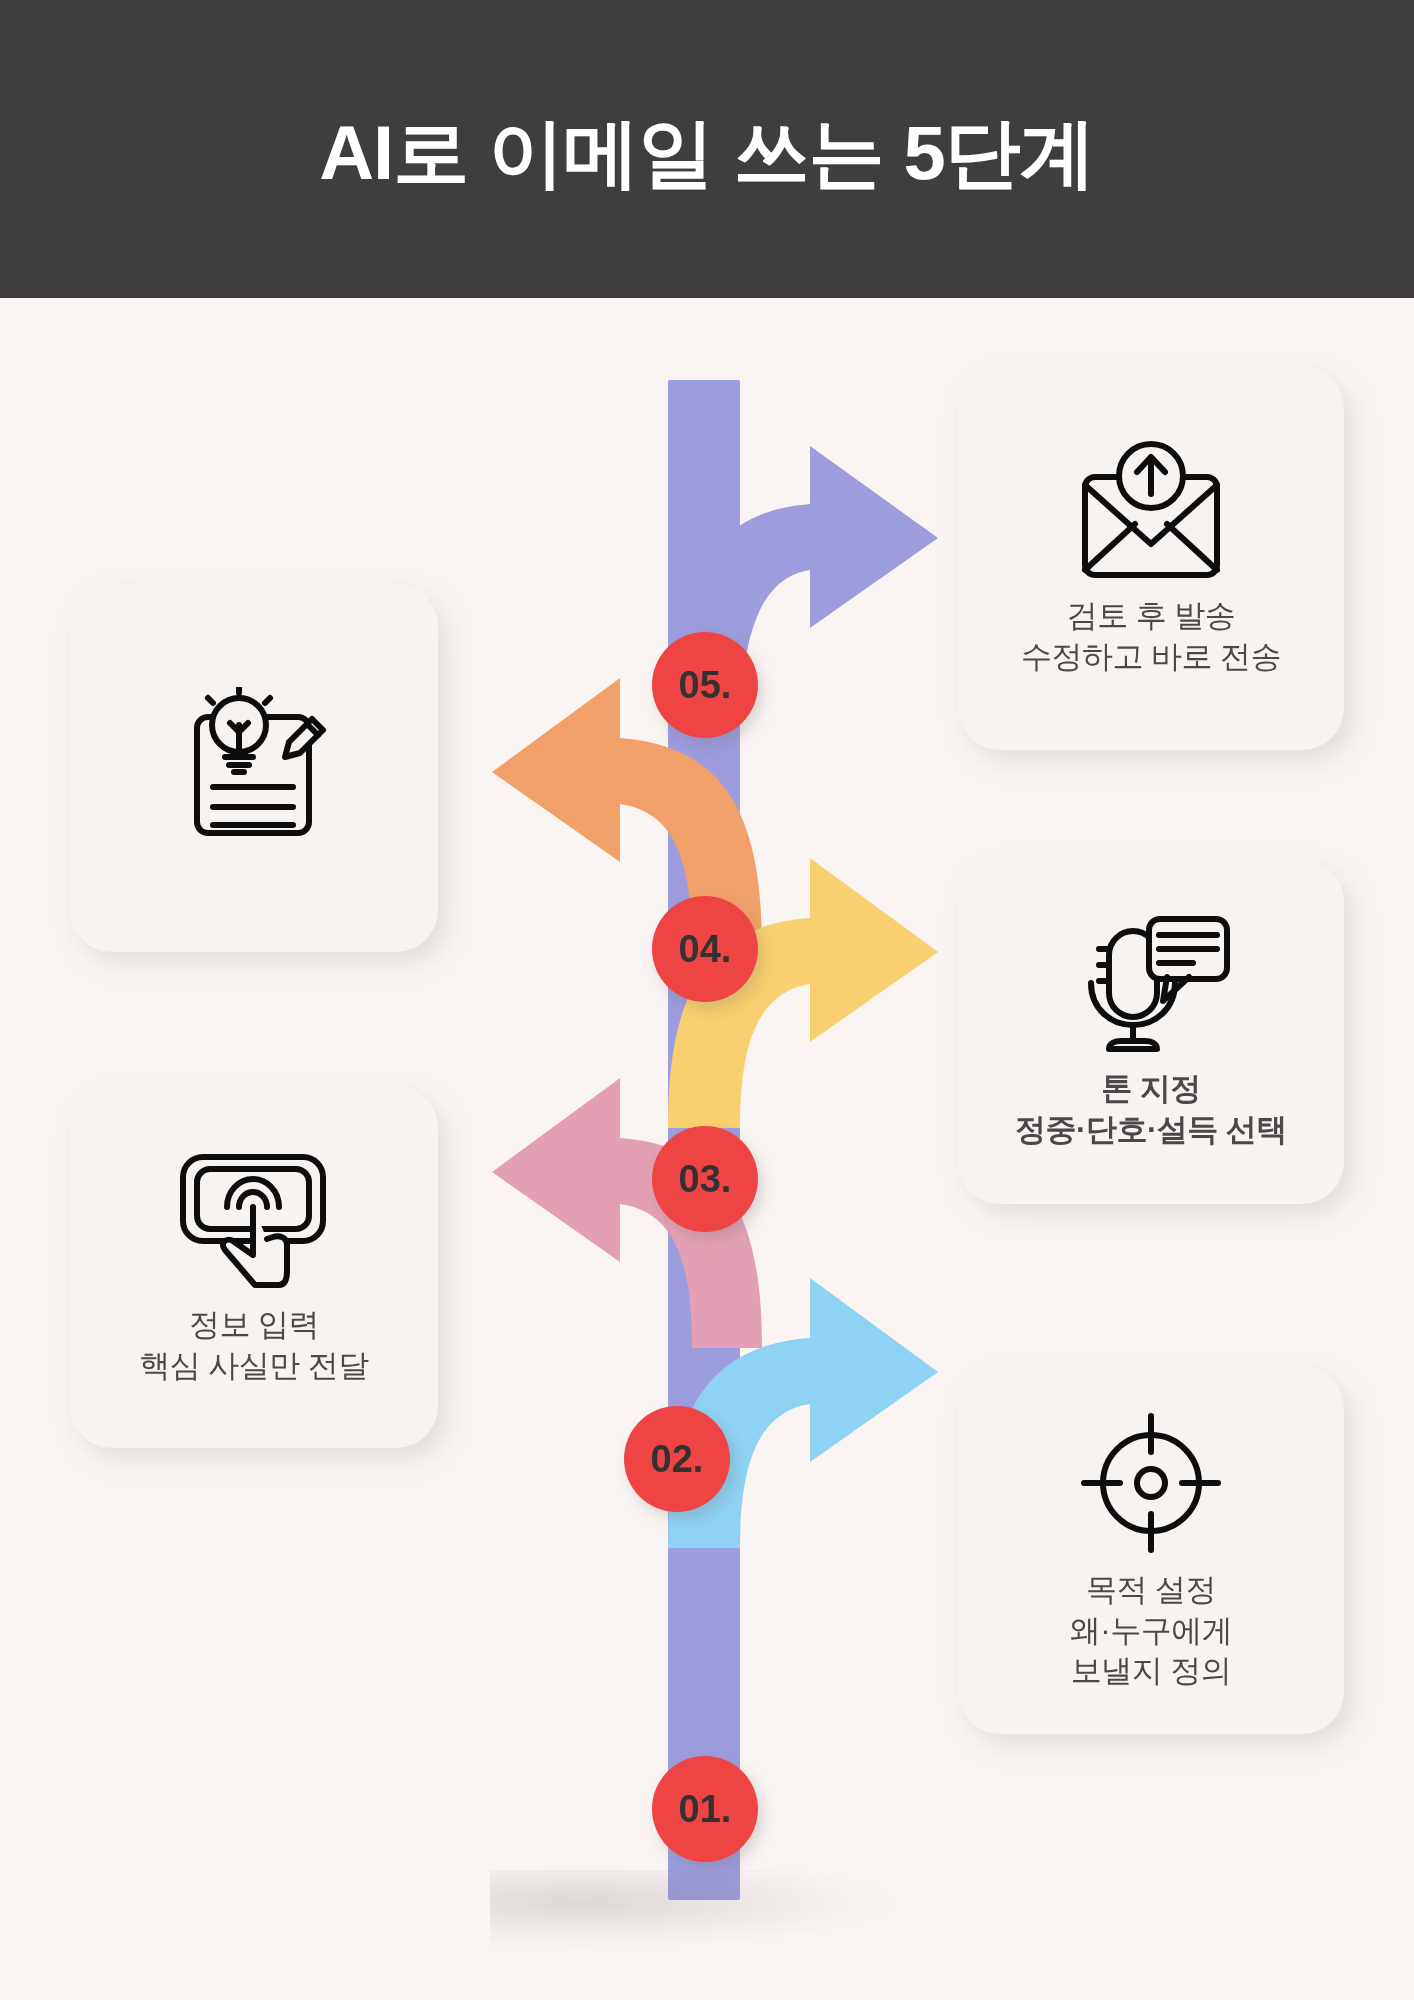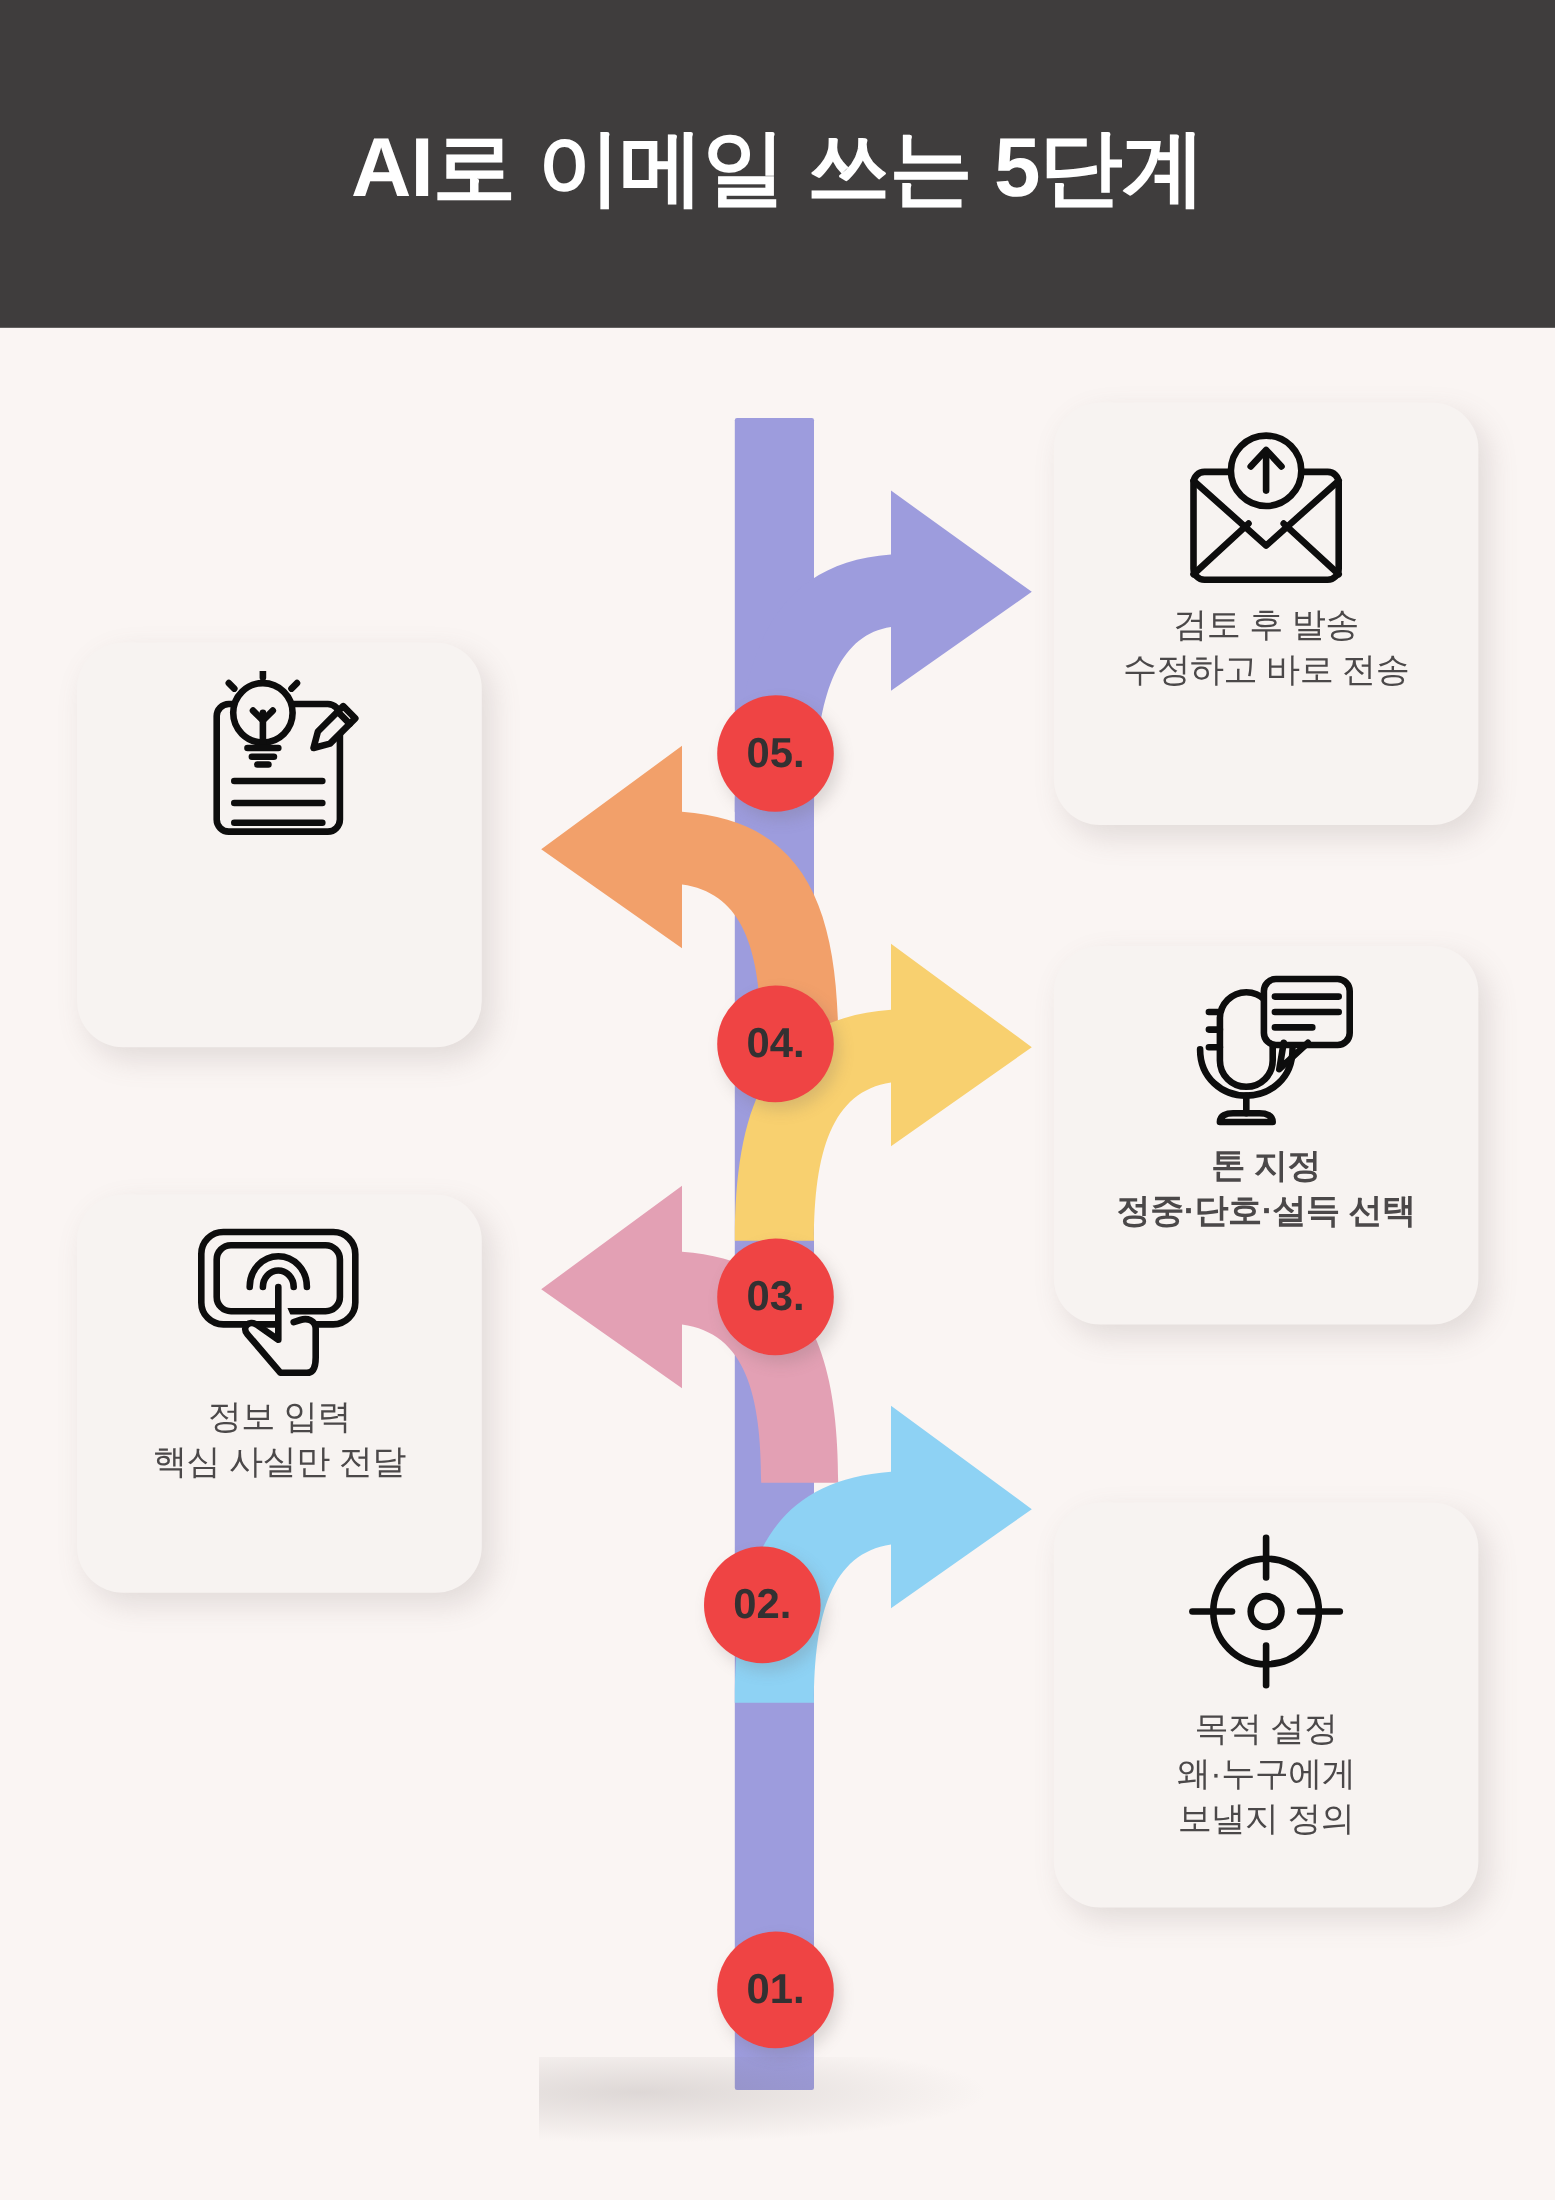--- a/index.html
+++ b/index.html
@@ -69,20 +69,21 @@
 
   
   .card {
     position: absolute;
     background: #f7f3f1;
     border-radius: 42px;
     box-shadow: 9px 11px 26px rgba(120,105,105,0.18);
     display: flex;
     flex-direction: column;
     align-items: center;
+    justify-content: center;
     padding: 26px 18px 24px;
   }
   .card-icon {
     display: flex; align-items: center; justify-content: center;
     margin-bottom: 14px;
   }
   .card-text {
     text-align: center;
     color: #4b4849;
     font-size: 31px;
@@ -221,16 +222,16 @@
       </svg>
     </div>
     <div class="card-text">목적 설정
 왜·누구에게
 보낼지 정의</div>
   </div>
 
   <div class="badge" style="left:652px; top:632px;">05.</div>
   <div class="badge" style="left:652px; top:896px;">04.</div>
   <div class="badge" style="left:652px; top:1126px;">03.</div>
-  <div class="badge" style="left:640px; top:1406px;text-align:right;">02.</div>
+  <div class="badge" style="left:624px; top:1406px;text-align:right;">02.</div>
   <div class="badge" style="left:652px; top:1756px;">01.</div>
 
 </div>
 
 </body></html>

